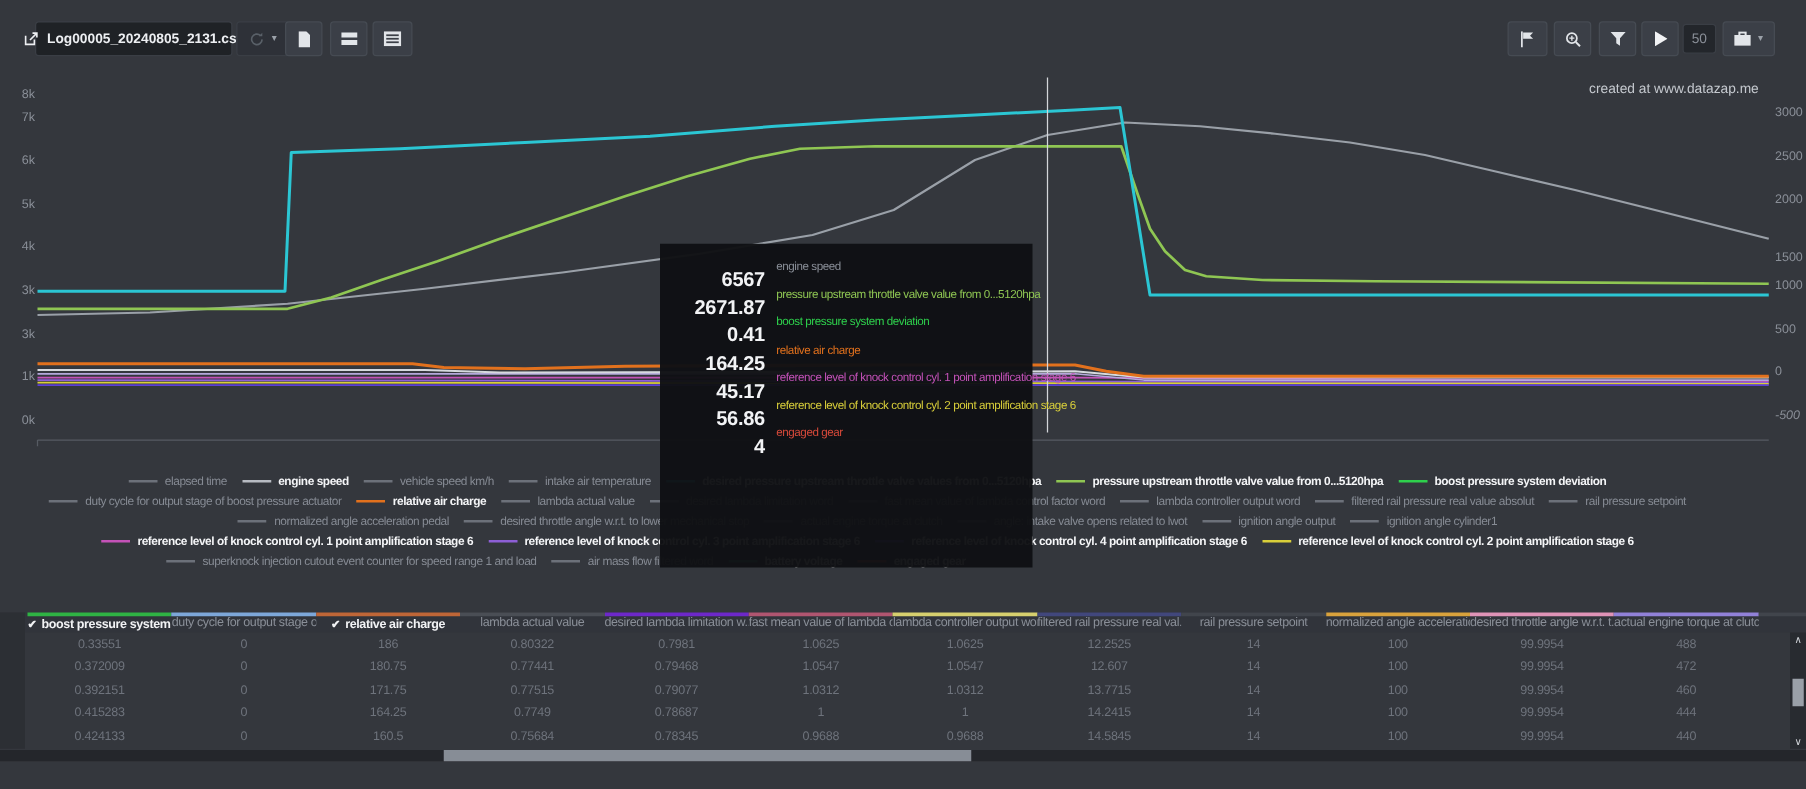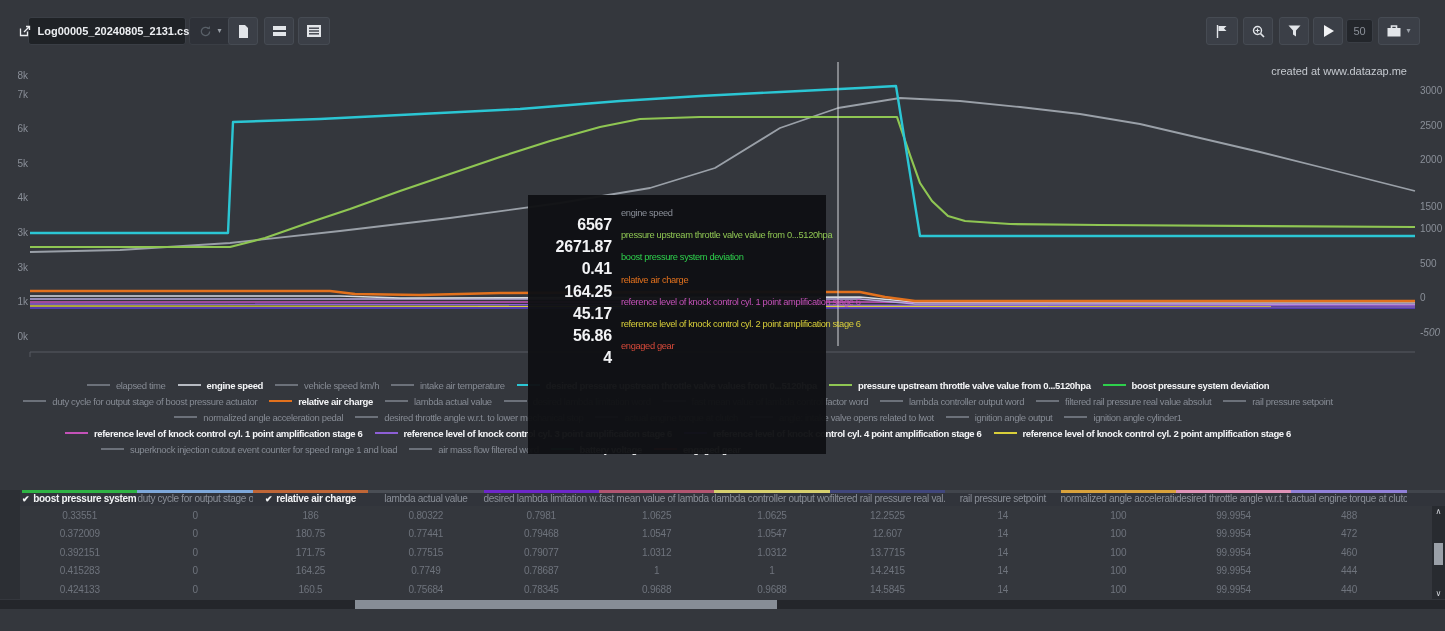--- a/index.html
+++ b/index.html
@@ -33,21 +33,21 @@
     text-align:center; font-size:11px; font-family:"Liberation Sans",sans-serif; }
   #tools-btn { left:1378px; width:42px; gap:5px; }
   .caret { font-size:8px; color:#9aa0a8; line-height:1; }
   
   #chart-svg { position:absolute; left:0; top:0; pointer-events:none; }
   .axis-label { position:absolute; font-size:10px; color:#8a8f98; line-height:12px; }
   .axis-label.left  { width:22px; text-align:right; }
   .axis-label.right { text-align:left; }
   #watermark { position:absolute; top:65px; right:38px; font-size:11px; color:#c5c9cf; }
   
-  .legend { position:absolute; left:0; top:377px; width:1356px; }
+  .legend { position:absolute; left:0; top:377px; width:1356px;padding-left:32px; }
   .legend-row { display:flex; justify-content:center; align-items:center; height:16px;
     white-space:nowrap; padding:0 6px; }
   .legend-row.left { justify-content:flex-start; padding-left:95px; }
   .legend-item { display:flex; align-items:center; gap:6px; margin:0 6px; cursor:pointer; }
   .legend-item .swatch { width:23px; height:0; border-top:2px solid #6c717a; }
   .legend-item .lab { font-size:9.5px; letter-spacing:-0.35px; color:#868b94; }
   .legend-item.active .lab { color:#f4f5f7; font-weight:bold; }
   
   #tooltip { position:absolute; left:528px; top:195px; width:298px; height:259px;
     background:rgba(15,17,20,0.97); z-index:6; padding:7px 8px 7px 6px; }

